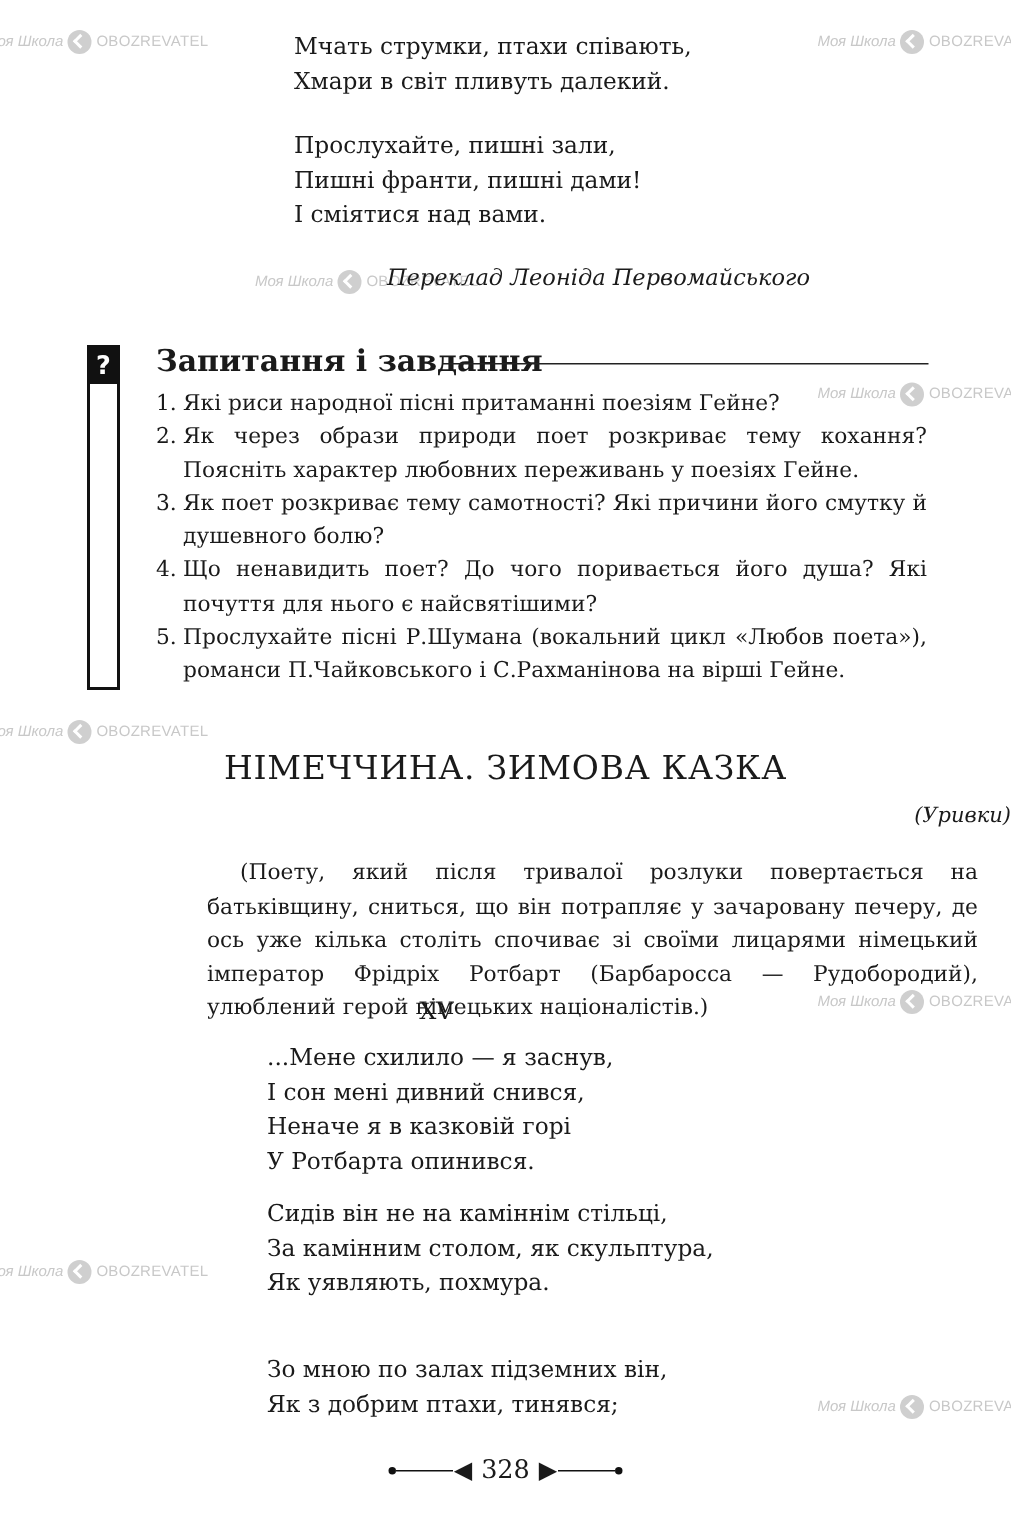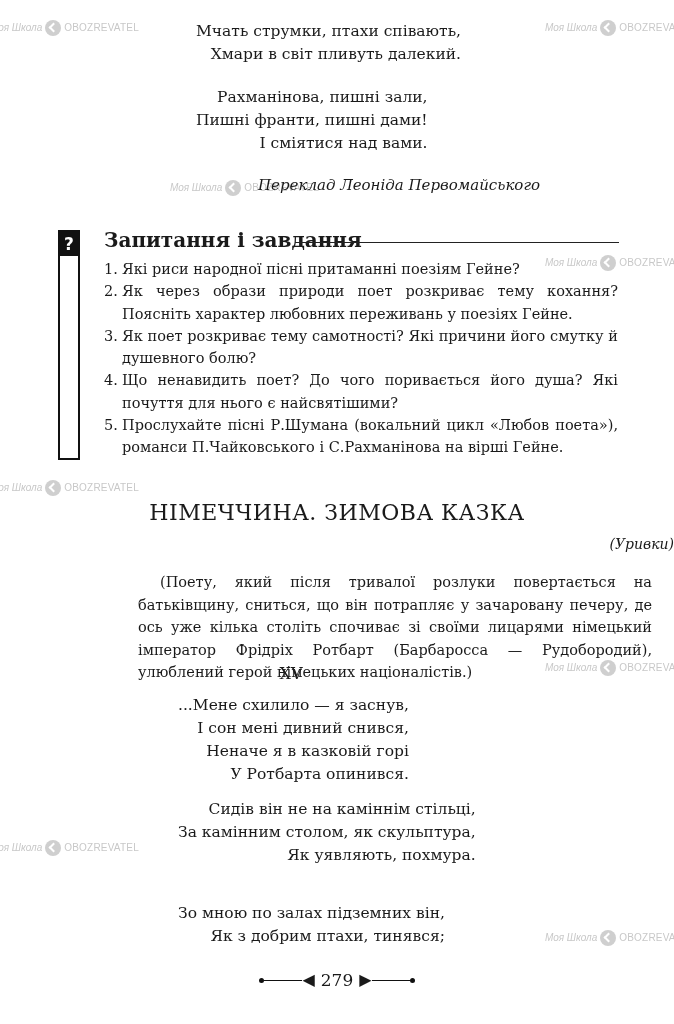--- a/index.html
+++ b/index.html
@@ -8,21 +8,21 @@
     font-family:"DejaVu Serif", "Liberation Serif", serif; color:#1a1a1a;
   }
   .wm { position:absolute; font-family:"Liberation Sans", sans-serif; font-size:10px; color:#c8c8c8;
         font-style:italic; white-space:nowrap; pointer-events:none; }
   .wm .ic { display:inline-block; width:16px; height:16px; border-radius:50%; background:#cfcfcf;
             vertical-align:middle; margin:0 3px; position:relative; }
   .wm .ic::after { content:""; position:absolute; left:5px; top:4px; width:5px; height:5px;
             border-left:2px solid #fff; border-bottom:2px solid #fff; transform:rotate(45deg); }
   .wm .ob { font-style:normal; letter-spacing:0.2px; }
   .poem { position:absolute; font-size:15.5px; line-height:23px; }
-  .poem div { white-space:nowrap;text-align:right; }
+  .poem div { white-space:nowrap; }
   .credit { position:absolute; font-style:italic; font-size:15px; }
   .qbox { position:absolute; left:58px; top:230px; width:18px; height:226px; border:2px solid #111; }
   .qbox .q { background:#111; color:#fff; font-family:"DejaVu Sans", sans-serif; font-weight:bold;
              font-size:17px; text-align:center; height:24px; line-height:24px; }
   .qtitle { position:absolute; left:104px; top:228px; font-weight:bold; font-size:20px; }
   .qline { position:absolute; left:295px; top:242px; width:324px; border-top:1.5px solid #222; }
   .questions { position:absolute; left:104px; top:258px; width:514px; font-size:14.5px; line-height:22.3px; }
   .qitem { display:flex; }
   .qitem .n { width:18px; flex:none; }
   .qitem .t { flex:1; text-align:justify; }
@@ -46,21 +46,21 @@
 <div class="wm" style="left:-10px;top:480px"><span>Моя Школа</span><span class="ic"></span><span class="ob">OBOZREVATEL</span></div>
 <div class="wm" style="left:545px;top:660px"><span>Моя Школа</span><span class="ic"></span><span class="ob">OBOZREVATEL</span></div>
 <div class="wm" style="left:-10px;top:840px"><span>Моя Школа</span><span class="ic"></span><span class="ob">OBOZREVATEL</span></div>
 <div class="wm" style="left:545px;top:930px"><span>Моя Школа</span><span class="ic"></span><span class="ob">OBOZREVATEL</span></div>
 
 <div class="poem" style="left:196px;top:20px">
   <div>Мчать струмки, птахи співають,</div>
   <div>Хмари в світ пливуть далекий.</div>
 </div>
 <div class="poem" style="left:196px;top:86px">
-  <div>Рахманінова, пишні зали,</div>
+  <div>Прослухайте, пишні зали,</div>
   <div>Пишні франти, пишні дами!</div>
   <div>І сміятися над вами.</div>
 </div>
 <div class="credit" style="left:258px;top:176px">Переклад Леоніда Первомайського</div>
 
 <div class="qbox">
   <div class="q">?</div>
 </div>
 <div class="qtitle">Запитання і завдання</div>
 <div class="qline"></div>
@@ -105,17 +105,17 @@
 </div>
 <div class="poem" style="left:178px;top:902px">
   <div>Зо мною по залах підземних він,</div>
   <div>Як з добрим птахи, тинявся;</div>
 </div>
 
 <div class="pager">
   <span class="dot"></span>
   <span class="ln"></span>
   <span class="arr">◀</span>
-  <span class="num">279</span>
+  <span class="num">328</span>
   <span class="arr">▶</span>
   <span class="ln"></span>
   <span class="dot"></span>
 </div>
 
 </body></html>

